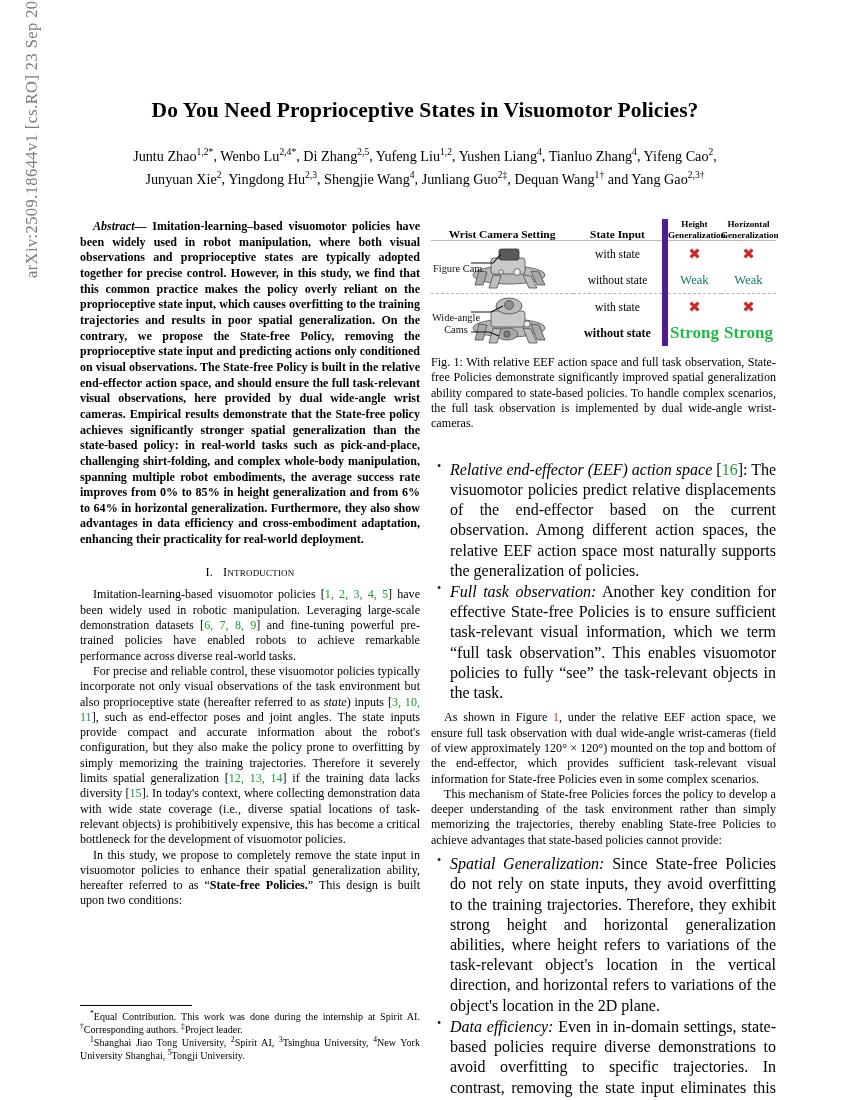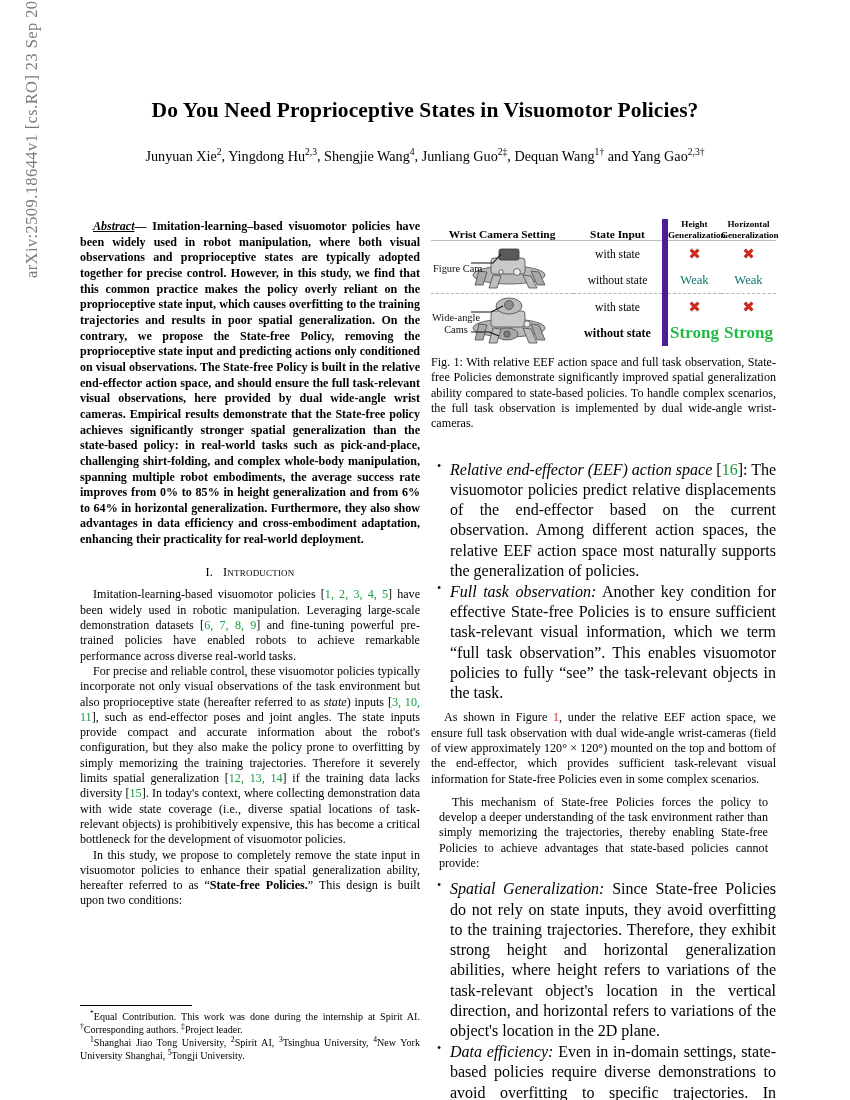--- a/index.html
+++ b/index.html
@@ -76,21 +76,21 @@
   .col p { margin: 0; text-indent: 13px; }
 
   .abstract {
     font-weight: bold;
     text-align: justify;
     font-size: 12.05px;
     line-height: 1.30;
     margin: 0;
     text-indent: 13px;
   }
-  .abstract .lead { font-weight: bold; font-style: italic; text-decoration: underline; }
+  .abstract .lead { font-weight: bold; font-style: italic; }
 
   .section-head {
     text-align: center;
     margin: 17px 0 7px 0;
     font-size: 12.4px;
     font-variant: small-caps;
     letter-spacing: 0.2px;
   }
 
   .cite { color: #1a9a3c; }
@@ -241,20 +241,21 @@
 </head>
 <body>
 
 <div class="arxiv-stamp">arXiv:2509.18644v1  [cs.RO]  23 Sep 2025</div>
 
 <div class="page">
 
   <div class="title">Do You Need Proprioceptive States in Visuomotor Policies?</div>
 
   <div class="authors">
+    <div>Juntu Zhao<sup>1,2*</sup>, Wenbo Lu<sup>2,4*</sup>, Di Zhang<sup>2,5</sup>, Yufeng Liu<sup>1,2</sup>, Yushen Liang<sup>4</sup>, Tianluo Zhang<sup>4</sup>, Yifeng Cao<sup>2</sup>,</div>
     <div>Junyuan Xie<sup>2</sup>, Yingdong Hu<sup>2,3</sup>, Shengjie Wang<sup>4</sup>, Junliang Guo<sup>2‡</sup>, Dequan Wang<sup>1†</sup> and Yang Gao<sup>2,3†</sup></div>
   </div>
 
   <div class="col col-left">
 
     <p class="abstract"><span class="lead">Abstract</span><span>— Imitation-learning–based visuomotor policies have been widely used in robot manipulation, where both visual observations and proprioceptive states are typically adopted together for precise control. However, in this study, we find that this common practice makes the policy overly reliant on the proprioceptive state input, which causes overfitting to the training trajectories and results in poor spatial generalization. On the contrary, we propose the State-free Policy, removing the proprioceptive state input and predicting actions only conditioned on visual observations. The State-free Policy is built in the relative end-effector action space, and should ensure the full task-relevant visual observations, here provided by dual wide-angle wrist cameras. Empirical results demonstrate that the State-free policy achieves significantly stronger spatial generalization than the state-based policy: in real-world tasks such as pick-and-place, challenging shirt-folding, and complex whole-body manipulation, spanning multiple robot embodiments, the average success rate improves from 0% to 85% in height generalization and from 6% to 64% in horizontal generalization. Furthermore, they also show advantages in data efficiency and cross-embodiment adaptation, enhancing their practicality for real-world deployment.</span></p>
 
     <div class="section-head">
       <span>I.</span>
       &nbsp;
@@ -385,21 +386,21 @@
 
     <div style="height:22px"></div>
 
     <ul class="bullets">
       <li><em>Relative end-effector (EEF) action space</em> [<span class="cite">16</span><span>]: The visuomotor policies predict relative displacements of the end-effector based on the current observation. Among different action spaces, the relative EEF action space most naturally supports the generalization of policies.</span></li>
       <li><em>Full task observation:</em><span> Another key condition for effective State-free Policies is to ensure sufficient task-relevant visual information, which we term “full task observation”. This enables visuomotor policies to fully “see” the task-relevant objects in the task.</span></li>
     </ul>
 
     <p style="margin:0; text-indent:13px; font-size:12.1px; line-height:1.265; text-align:justify;"><span>As shown in Figure </span><span class="cite-red">1</span><span>, under the relative EEF action space, we ensure full task observation with dual wide-angle wrist-cameras (field of view approximately 120° × 120°) mounted on the top and bottom of the end-effector, which provides sufficient task-relevant visual information for State-free Policies even in some complex scenarios.</span></p>
 
-    <p style="margin:8px; text-indent:13px; font-size:12.1px; line-height:1.265; text-align:justify;">This mechanism of State-free Policies forces the policy to develop a deeper understanding of the task environment rather than simply memorizing the trajectories, thereby enabling State-free Policies to achieve advantages that state-based policies cannot provide:</p>
+    <p style="margin:0; text-indent:13px; font-size:12.1px; line-height:1.265; text-align:justify;">This mechanism of State-free Policies forces the policy to develop a deeper understanding of the task environment rather than simply memorizing the trajectories, thereby enabling State-free Policies to achieve advantages that state-based policies cannot provide:</p>
 
     <ul class="bullets">
       <li><em>Spatial Generalization:</em><span> Since State-free Policies do not rely on state inputs, they avoid overfitting to the training trajectories. Therefore, they exhibit strong height and horizontal generalization abilities, where height refers to variations of the task-relevant object's location in the vertical direction, and horizontal refers to variations of the object's location in the 2D plane.</span></li>
       <li><em>Data efficiency:</em><span> Even in in-domain settings, state-based policies require diverse demonstrations to avoid overfitting to specific trajectories. In contrast, removing the state input eliminates this dependence on trajectory</span></li>
     </ul>
 
   </div>
 
 </div>
 

